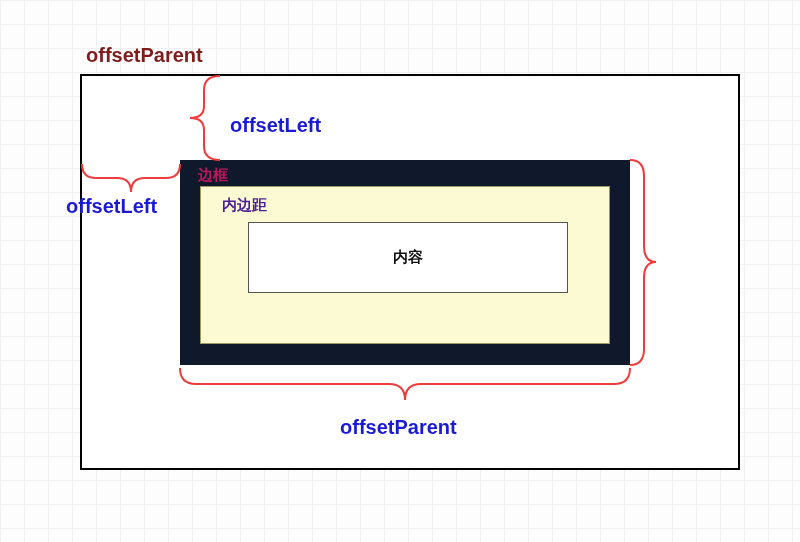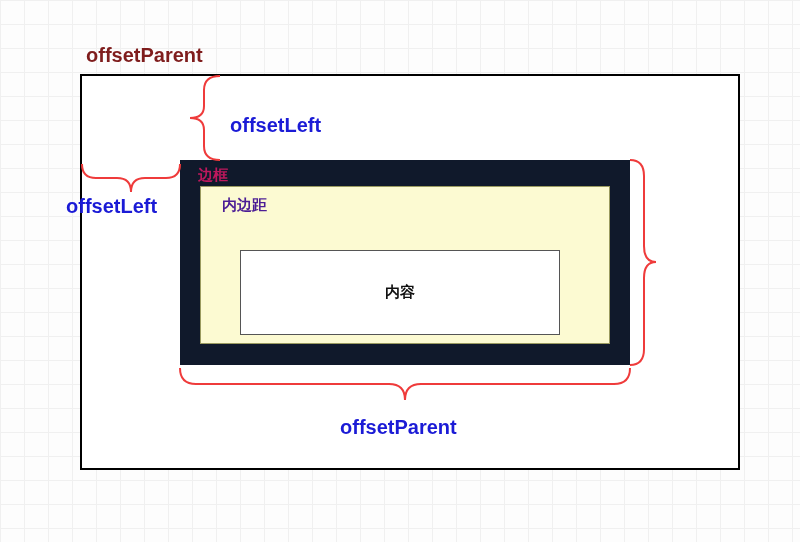--- a/index.html
+++ b/index.html
@@ -66,33 +66,32 @@
   .padding-label {
     position: absolute;
     left: 222px;
     top: 196px;
     color: #4c1d95;
     font-size: 15px;
     font-weight: 700;
   }
   .content-box {
     position: absolute;
-    left: 240px;
+    left: 248px;
     top: 222px;
     width: 320px;
-    height: 85px;
+    height: 71px;
     background: #fff;
     border: 1px solid #555;
     display: flex;
     align-items: center;
     justify-content: center;
     font-size: 15px;
     font-weight: 700;
     color: #111;
-    margin-top: 28px;
   }
   .dim-label {
     position: absolute;
     color: #1b1bd6;
     font-size: 20px;
     font-weight: 700;
   }
   .lbl-offsettop    { left: 230px; top: 114px; }
   .lbl-offsetleft   { left: 66px;  top: 182px; margin-top: 13px; }
   .lbl-offsetheight { left: 648px; top: 256px; }

